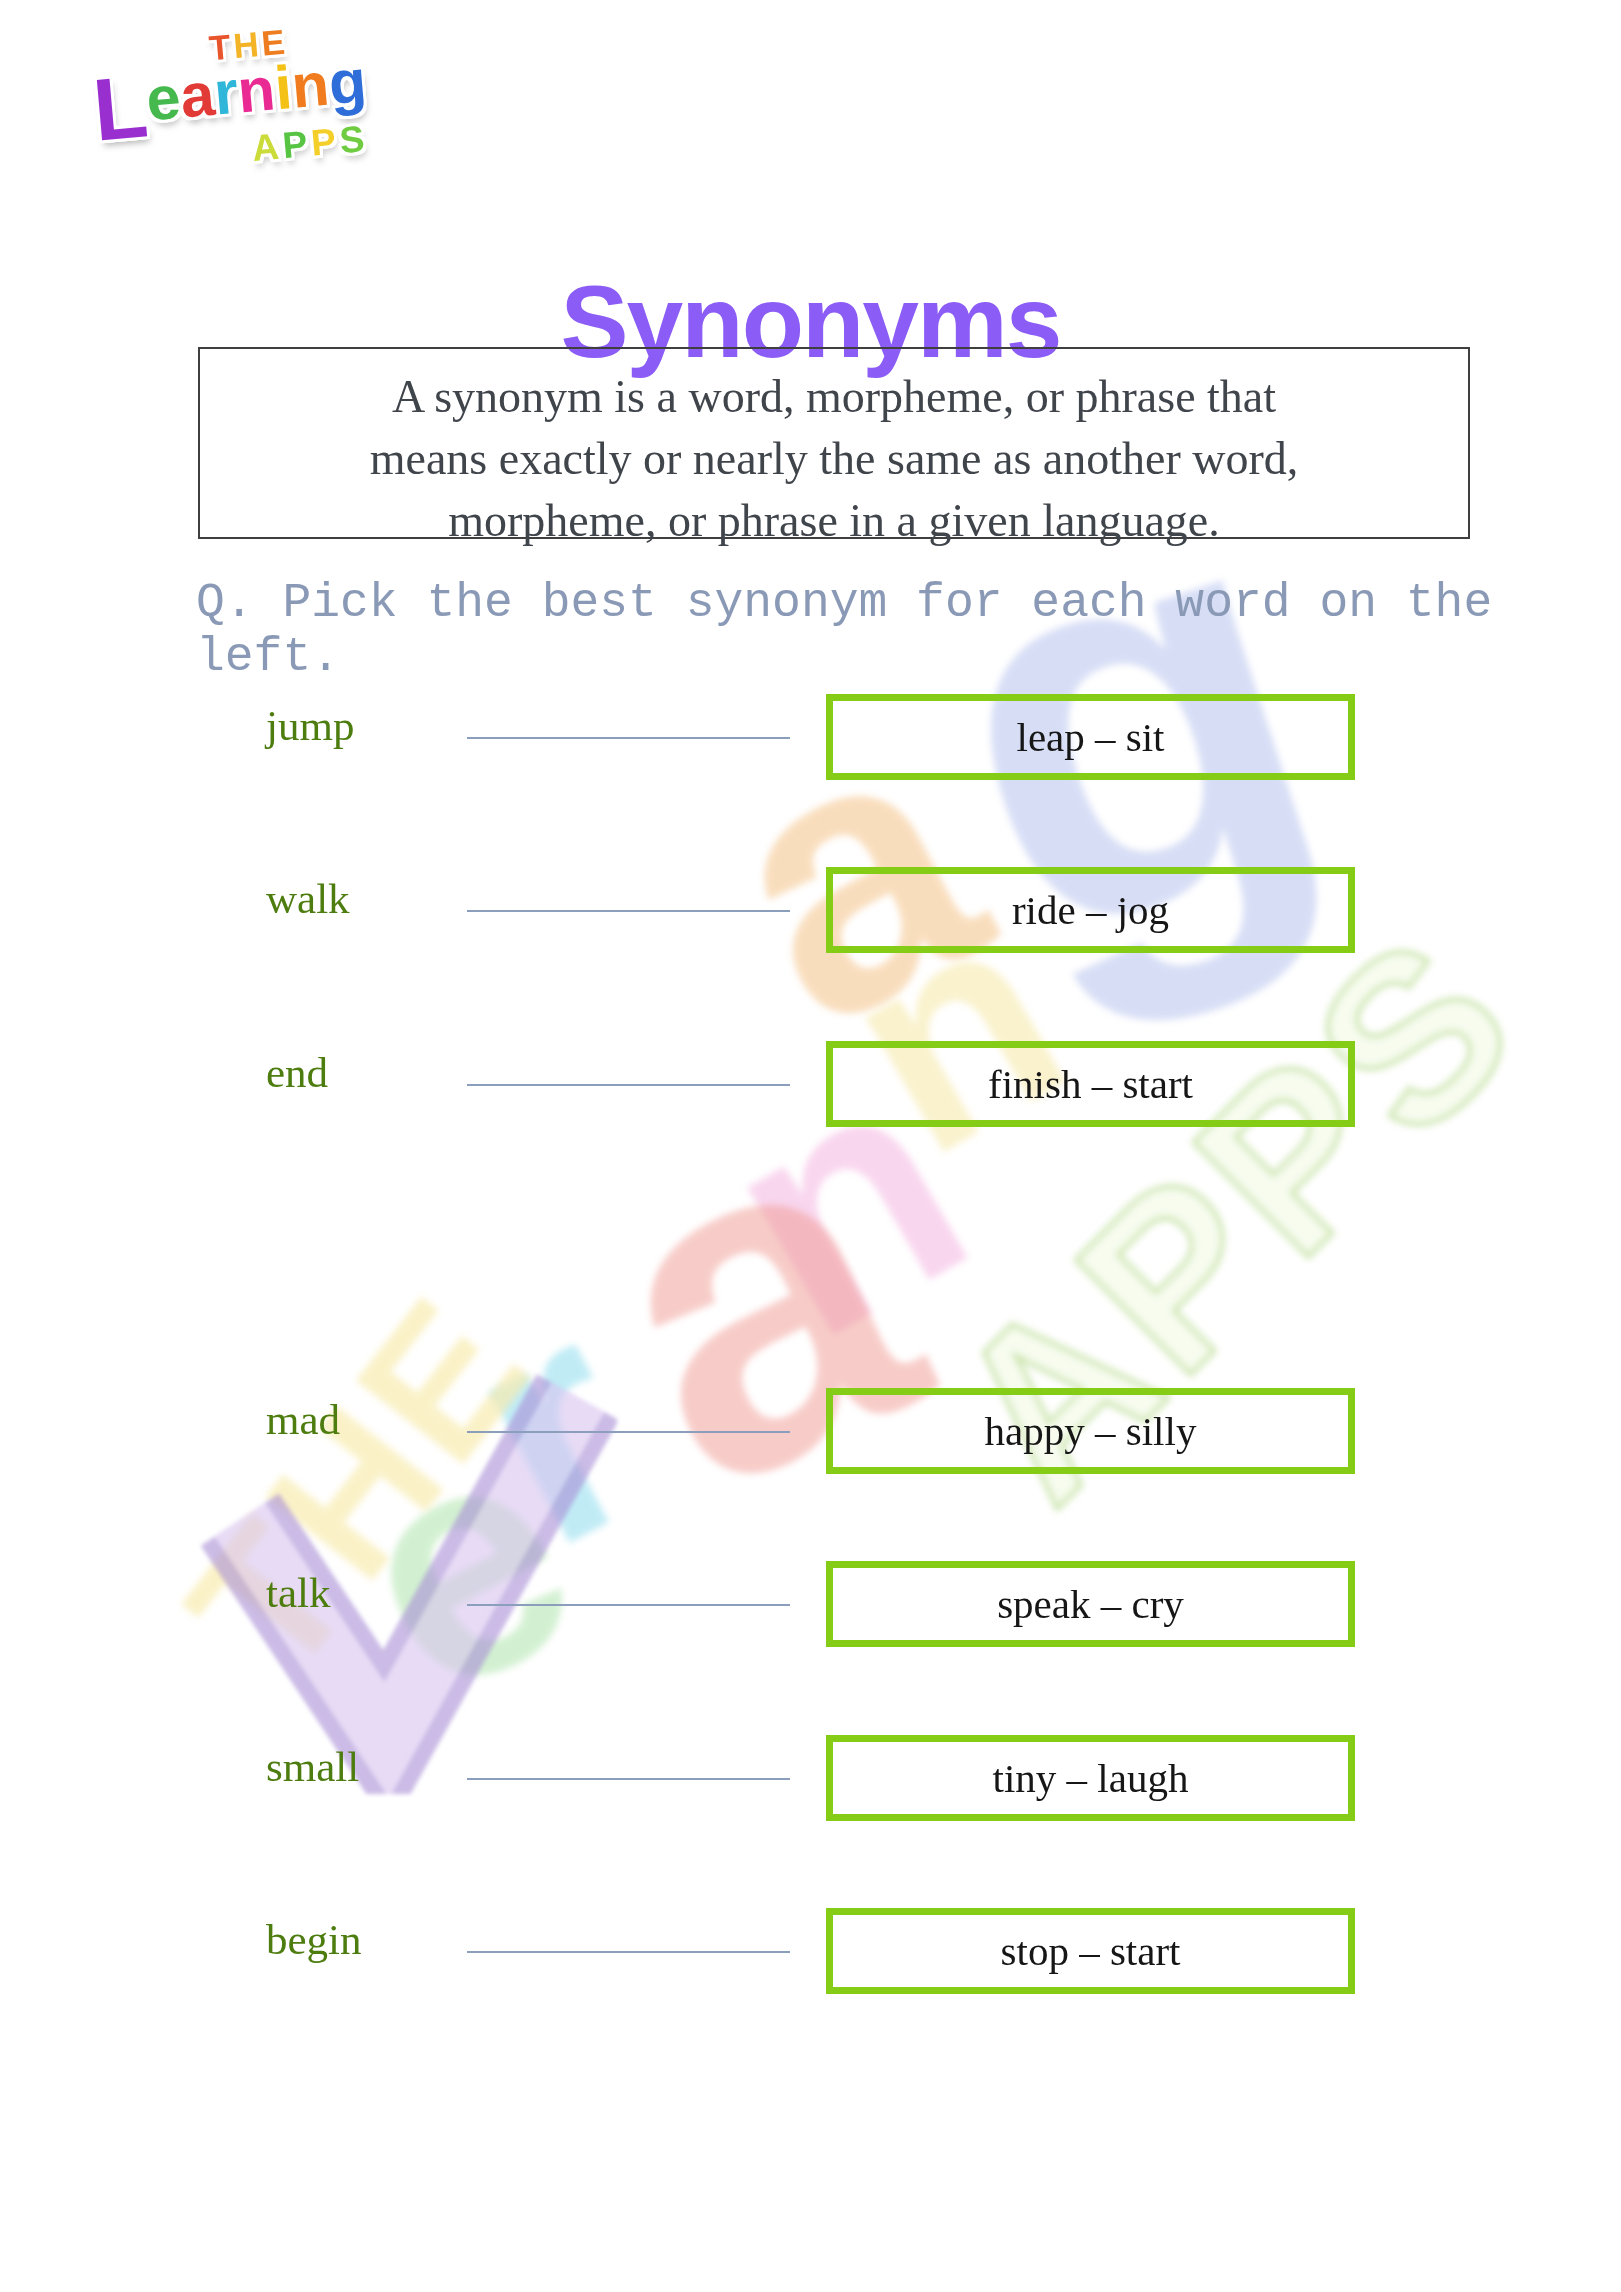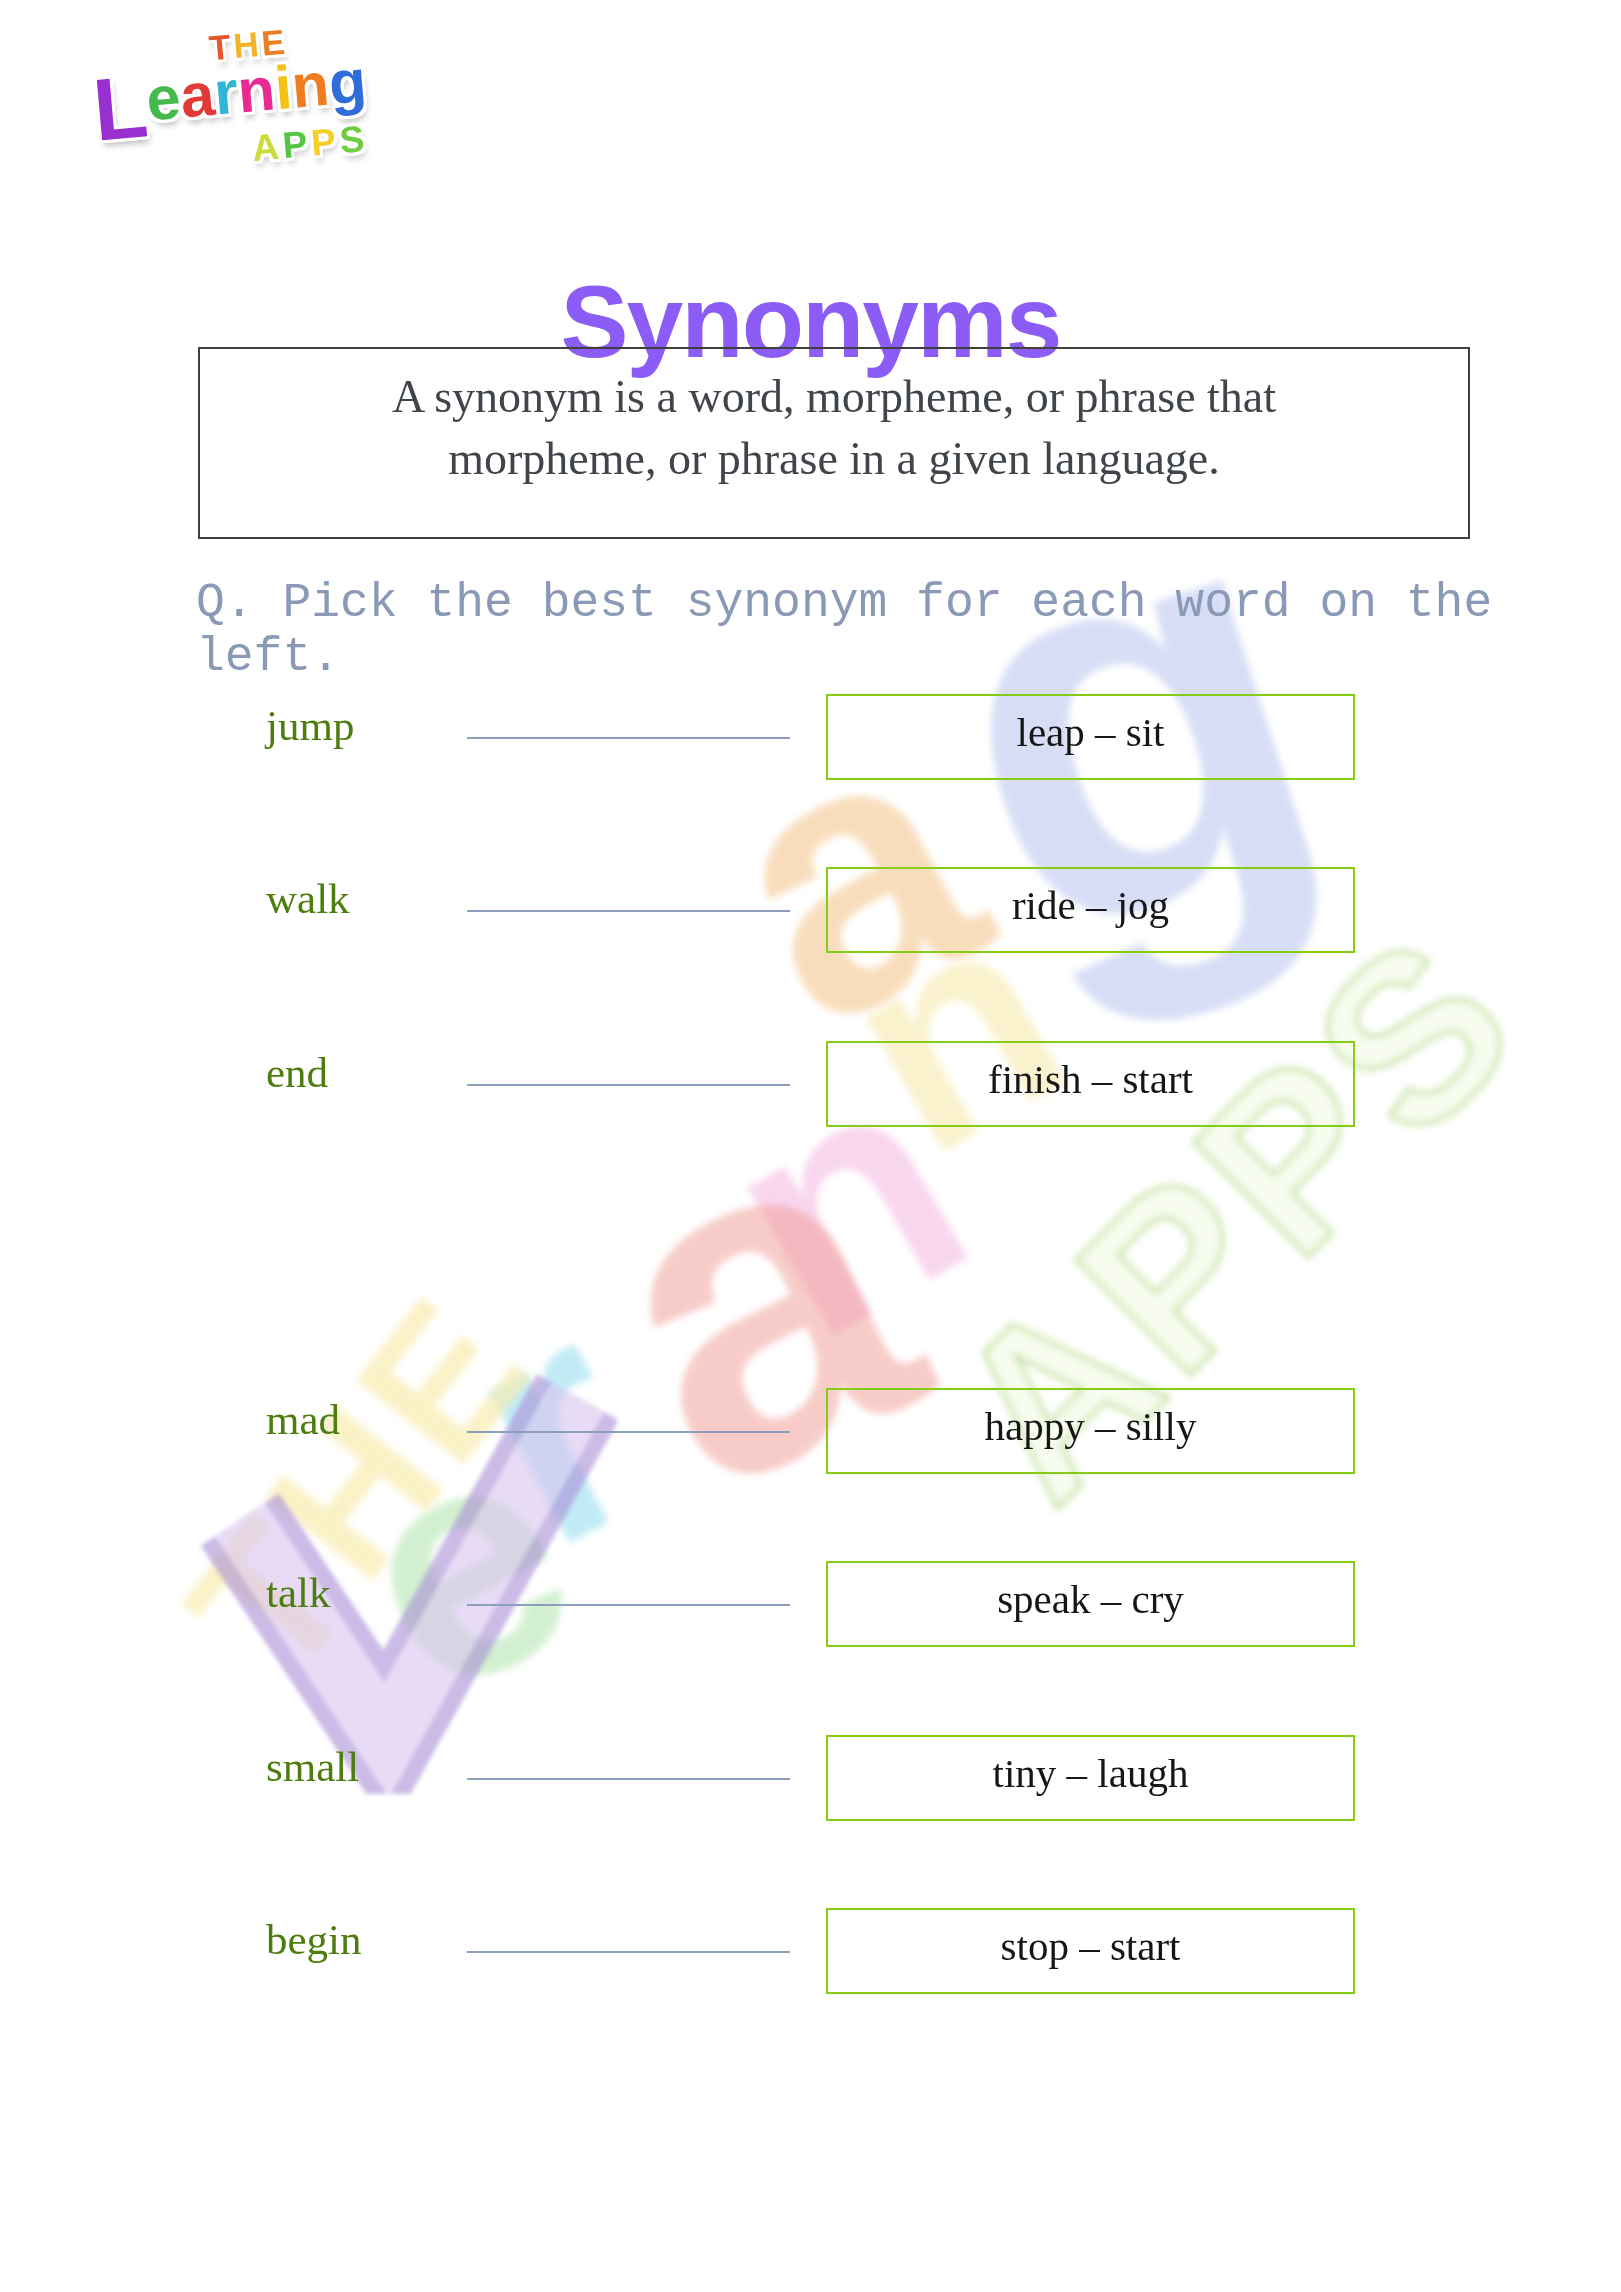--- a/index.html
+++ b/index.html
@@ -51,21 +51,21 @@
   }
   .question{
     position:absolute; left:196px; top:576px; font-size:48px; color:#8a9ab6;font-family:Liberation Mono, monospace;
   }
   .row{position:absolute; left:0; width:100%; height:88px;}
   .word{position:absolute; left:266px; top:9.8px; font-size:43px; color:#4d7c0f; line-height:43px;}
   .blank{position:absolute; left:467px; top:43px; width:323px; height:0;
          border-bottom:2.9px solid #8b9fbc;}
   .optbox{
     position:absolute; left:826px; top:0; width:529px; height:86px;
-    border:2px solid #84cc16; box-sizing:border-box; background:transparent;
+    border:7px solid #84cc16; box-sizing:border-box; background:transparent;
     text-align:center; padding-top:11.8px; font-size:41px; color:#161616;
   }
   .footer{
     position:absolute; top:2090px; left:0; width:100%; text-align:center;
     font-family:"Liberation Sans", sans-serif; font-weight:bold; font-size:30px;
     letter-spacing:0.5px; color:#0c0c0c;
   }
 </style>
 </head>
 <body>
@@ -93,20 +93,21 @@
     <div class="logo">
       <div class="logo-the outl"><span style="color: rgb(232, 84, 44);">T</span><span style="color: rgb(244, 180, 40);">H</span><span style="color: rgb(238, 125, 32);">E</span></div>
       <div class="logo-learning outl"><span style="color: rgb(154, 47, 208);">L</span><span style="color: rgb(70, 185, 78);">e</span><span style="color: rgb(226, 58, 54);">a</span><span style="color: rgb(47, 182, 216);">r</span><span style="color: rgb(234, 42, 147);">n</span><span style="color: rgb(244, 193, 23);">i</span><span style="color: rgb(240, 124, 31);">n</span><span style="color: rgb(47, 110, 216);">g</span></div>
       <div class="logo-apps outl"><span style="color: rgb(202, 219, 58);">A</span><span style="color: rgb(87, 196, 67);">P</span><span style="color: rgb(244, 207, 42);">P</span><span style="color: rgb(111, 203, 63);">S</span></div>
     </div>
 
     <h1 class="title">Synonyms</h1>
 
     <div class="defbox">
       <div>A synonym is a word, morpheme, or phrase that</div>
+      <div>means exactly or nearly the same as another word,</div>
       <div>morpheme, or phrase in a given language.</div>
     </div>
 
     <div class="question">Q. Pick the best synonym for each word on the left.</div>
 
     <div class="row" style="top:694px">
       <span class="word">jump</span>
       <span class="blank"></span>
       <div class="optbox">
         <span>leap – sit</span>

